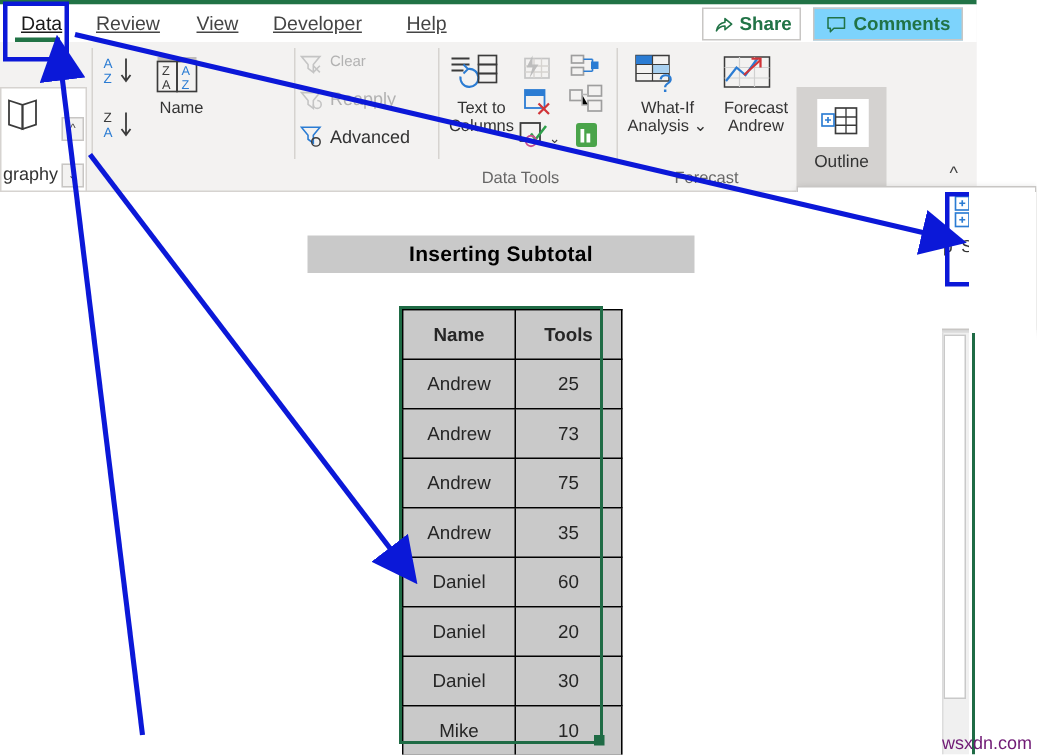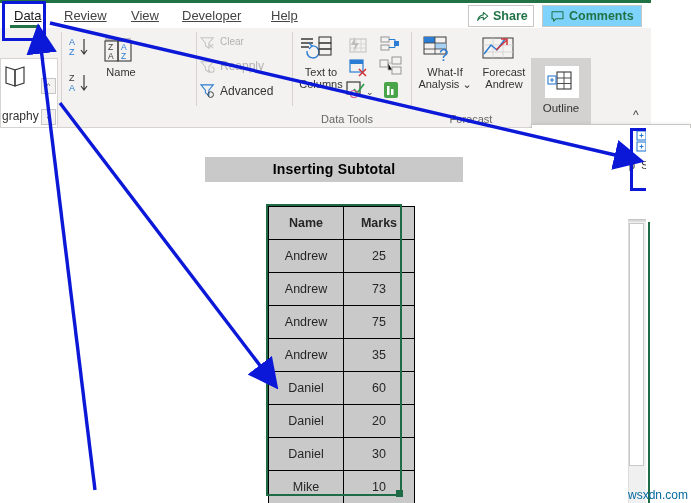--- a/index.html
+++ b/index.html
@@ -54,21 +54,21 @@
   #tblOutline{position:absolute;left:266px;top:204px;width:136px;height:292px;
               border:2px solid #1f6b45;box-sizing:border-box;pointer-events:none;}
   #fillHandle{position:absolute;left:396px;top:490px;width:7px;height:7px;background:#1f6b45;}
   
   #vscroll{position:absolute;left:628px;top:222px;width:17px;height:281px;background:#f0f0f0;
            border-left:1px solid #dcdcdc;}
   #vthumb{position:absolute;left:629px;top:223px;width:15px;height:243px;background:#ffffff;
           border:1px solid #c9c9c9;box-sizing:border-box;}
   #rightpane{position:absolute;left:646px;top:128px;width:45px;height:375px;background:#ffffff;}
   #paneline{position:absolute;left:648px;top:222px;width:2px;height:281px;background:#1f6b45;}
-  #watermark{position:absolute;right:3px;bottom:1px;font-size:12px;color:#0369a1;}
+  #watermark{position:absolute;right:3px;bottom:1px;font-size:12px;color:#701a75;}
   
   #arrows{position:absolute;left:0;top:0;width:691px;height:503px;pointer-events:none;}
   svg{display:block;}
 </style>
 </head>
 <body>
 
 <div id="ribbon">
   <div id="greenbar"></div>
 
@@ -324,21 +324,21 @@
 <div id="subtotalBox"></div>
 
 <div id="sheet"></div>
 
 <div id="titleBanner">Inserting Subtotal</div>
 
 <table id="tbl">
   <tbody>
     <tr class="hdr">
       <td class="name">Name</td>
-      <td class="marks">Marks</td>
+      <td class="marks">Tools</td>
     </tr>
     <tr>
       <td class="name">Andrew</td>
       <td class="marks">25</td>
     </tr>
     <tr>
       <td class="name">Andrew</td>
       <td class="marks">73</td>
     </tr>
     <tr>

